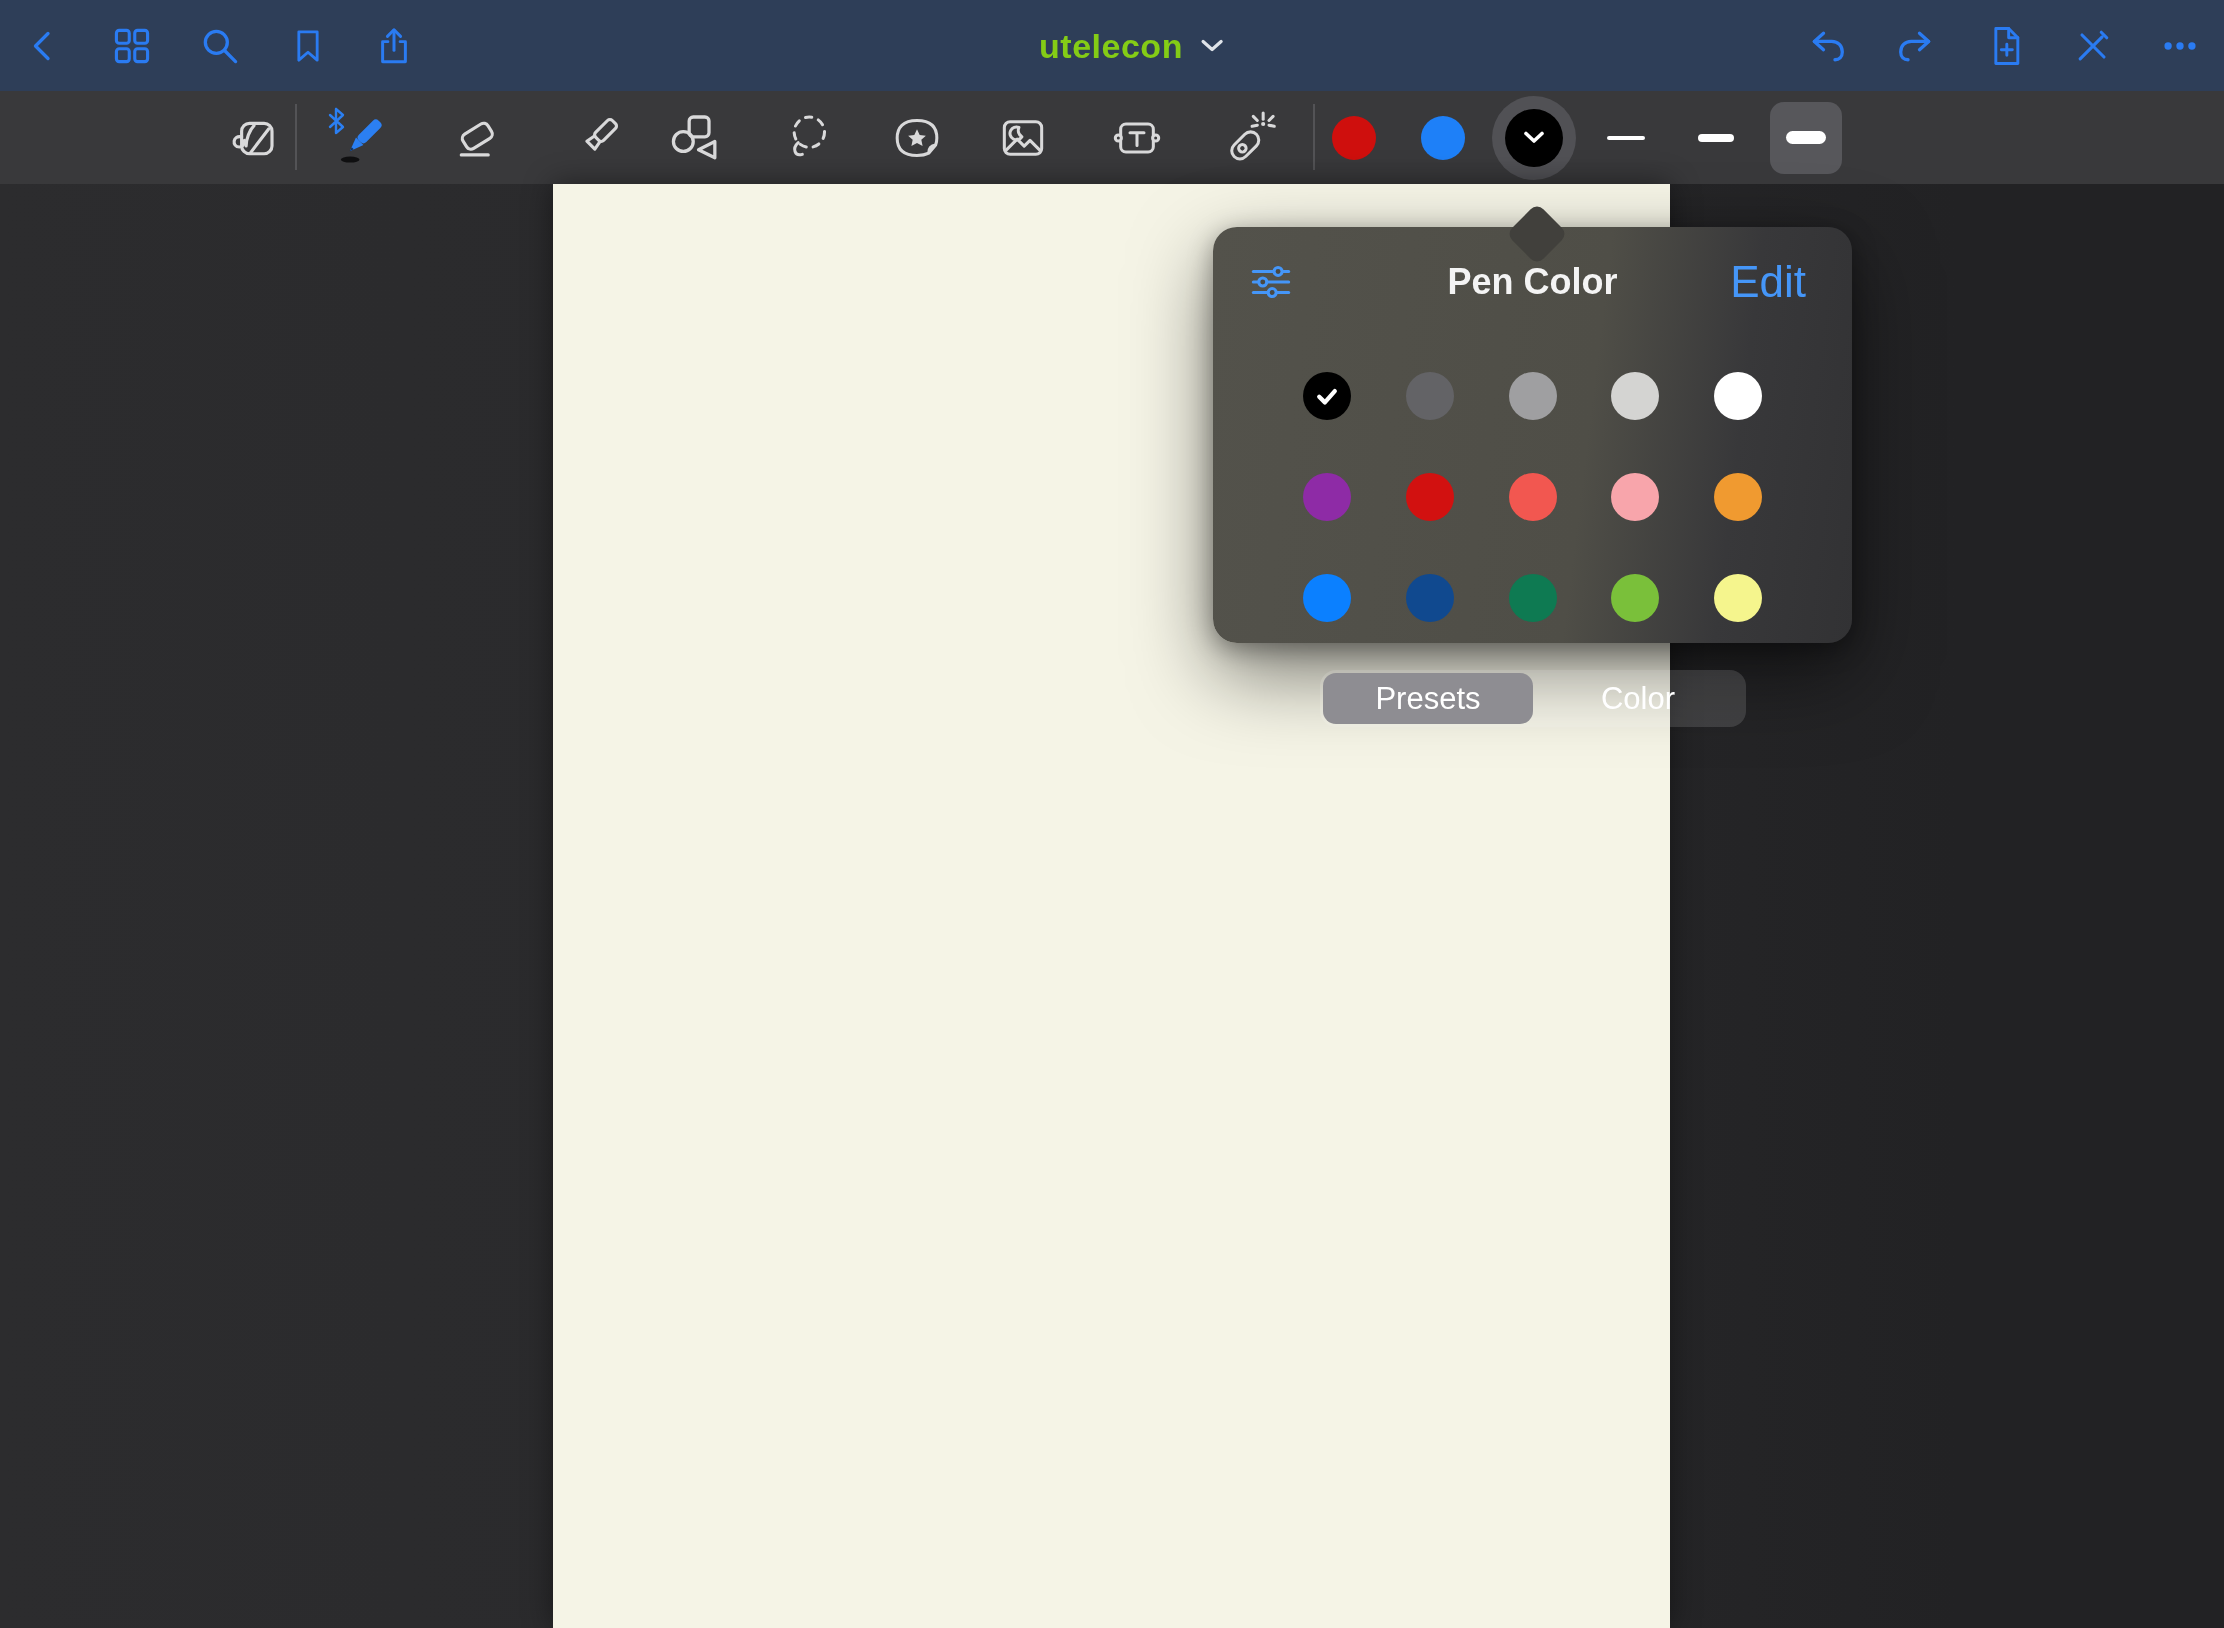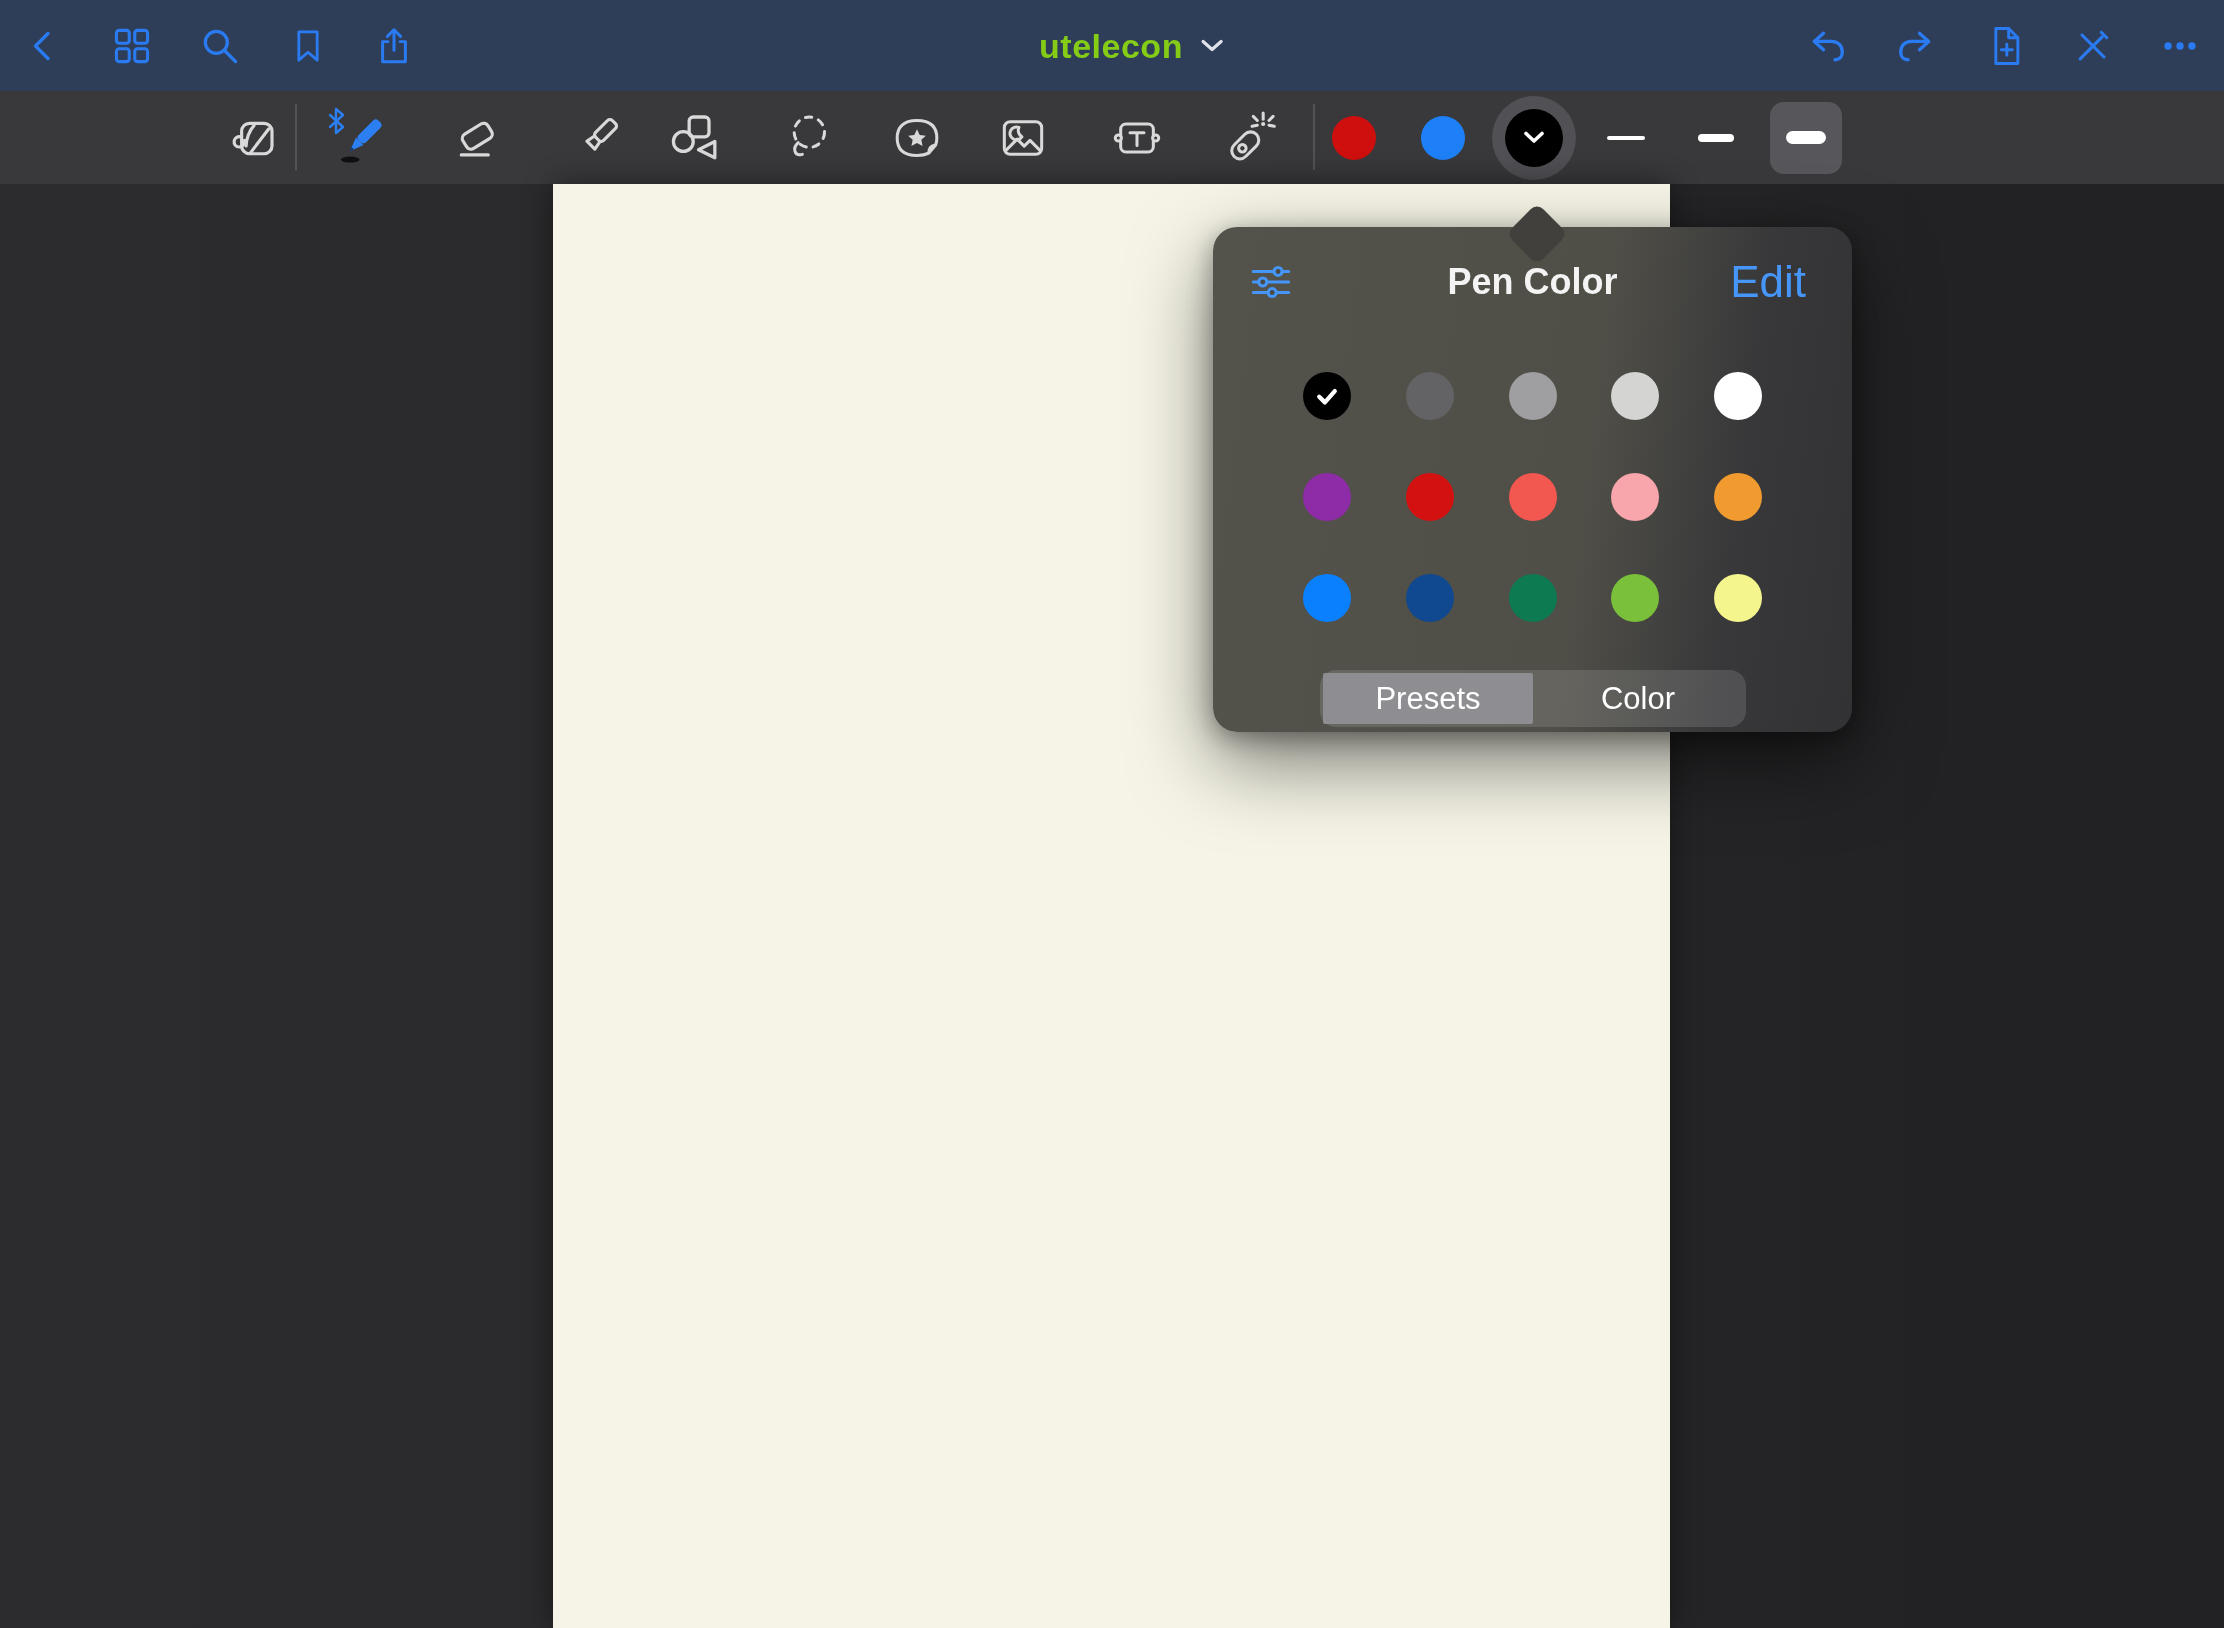--- a/index.html
+++ b/index.html
@@ -38,39 +38,39 @@
   .stroke-medium{width:36px;height:8px;}
   .stroke-thick{width:40px;height:13px;}
 
   
   .canvas{position:absolute;left:0;top:184px;width:2224px;height:1444px;
     background:linear-gradient(90deg,#2c2c2e 0%,#29292b 55%,#222224 88%);}
   .paper{position:absolute;left:553px;top:0;width:1117px;height:100%;
     box-shadow:0 0 28px rgba(0,0,0,.45);}
 
   
-  .popover{position:absolute;left:1213px;top:227px;width:639px;height:505px;border-radius:24px;
+  .popover{position:absolute;left:1213px;top:227px;width:639px;height:416px;border-radius:24px;
     background:linear-gradient(97deg,#53524b 0%,#4f4e47 58%,#38383a 80%,#323234 100%);
     box-shadow:0 30px 80px rgba(0,0,0,.5),0 6px 24px rgba(0,0,0,.35);}
   .pop-arrow{position:absolute;top:-15px;left:302px;width:44px;height:44px;background:#41403c;
     border-radius:9px;transform:rotate(45deg);}
   .pop-header{position:relative;height:110px;}
   .pop-title{position:absolute;left:50%;top:50%;transform:translate(-50%,-50%);
     color:#f4f4f4;font-size:36px;font-weight:700;white-space:nowrap;}
   .sliders-btn{position:absolute;left:38px;top:50%;transform:translateY(-50%);color:#4596f8;}
   .edit-btn{position:absolute;right:46px;top:50%;transform:translateY(-50%);
     color:#4596f8;font-size:44px;font-weight:400;}
   .swatch-grid{position:absolute;left:0;top:145px;width:100%;box-sizing:border-box;
     padding:0 90px;display:flex;flex-direction:column;gap:53px;}
   .swatch-row{display:flex;justify-content:space-between;}
   .swatch{width:48px;height:48px;border-radius:50%;display:flex;align-items:center;justify-content:center;}
   .swatch .check{width:34px;height:34px;}
   .segmented{position:absolute;left:107px;top:443px;width:426px;height:57px;box-sizing:border-box;
     background:rgba(255,255,255,.13);border-radius:16px;display:flex;padding:3px;}
-  .seg{flex:1;display:flex;align-items:center;justify-content:center;border-radius:2px;
+  .seg{flex:1;display:flex;align-items:center;justify-content:center;border-radius:13px;
     color:#fff;font-size:31px;}
   .seg.selected{background:#8e8d92;}
 </style>
 </head>
 <body>
 
 <header class="topbar" style="background-color: rgb(46, 62, 88);">
 
   <div class="tb-btn" style="left:43px">
     <span>

